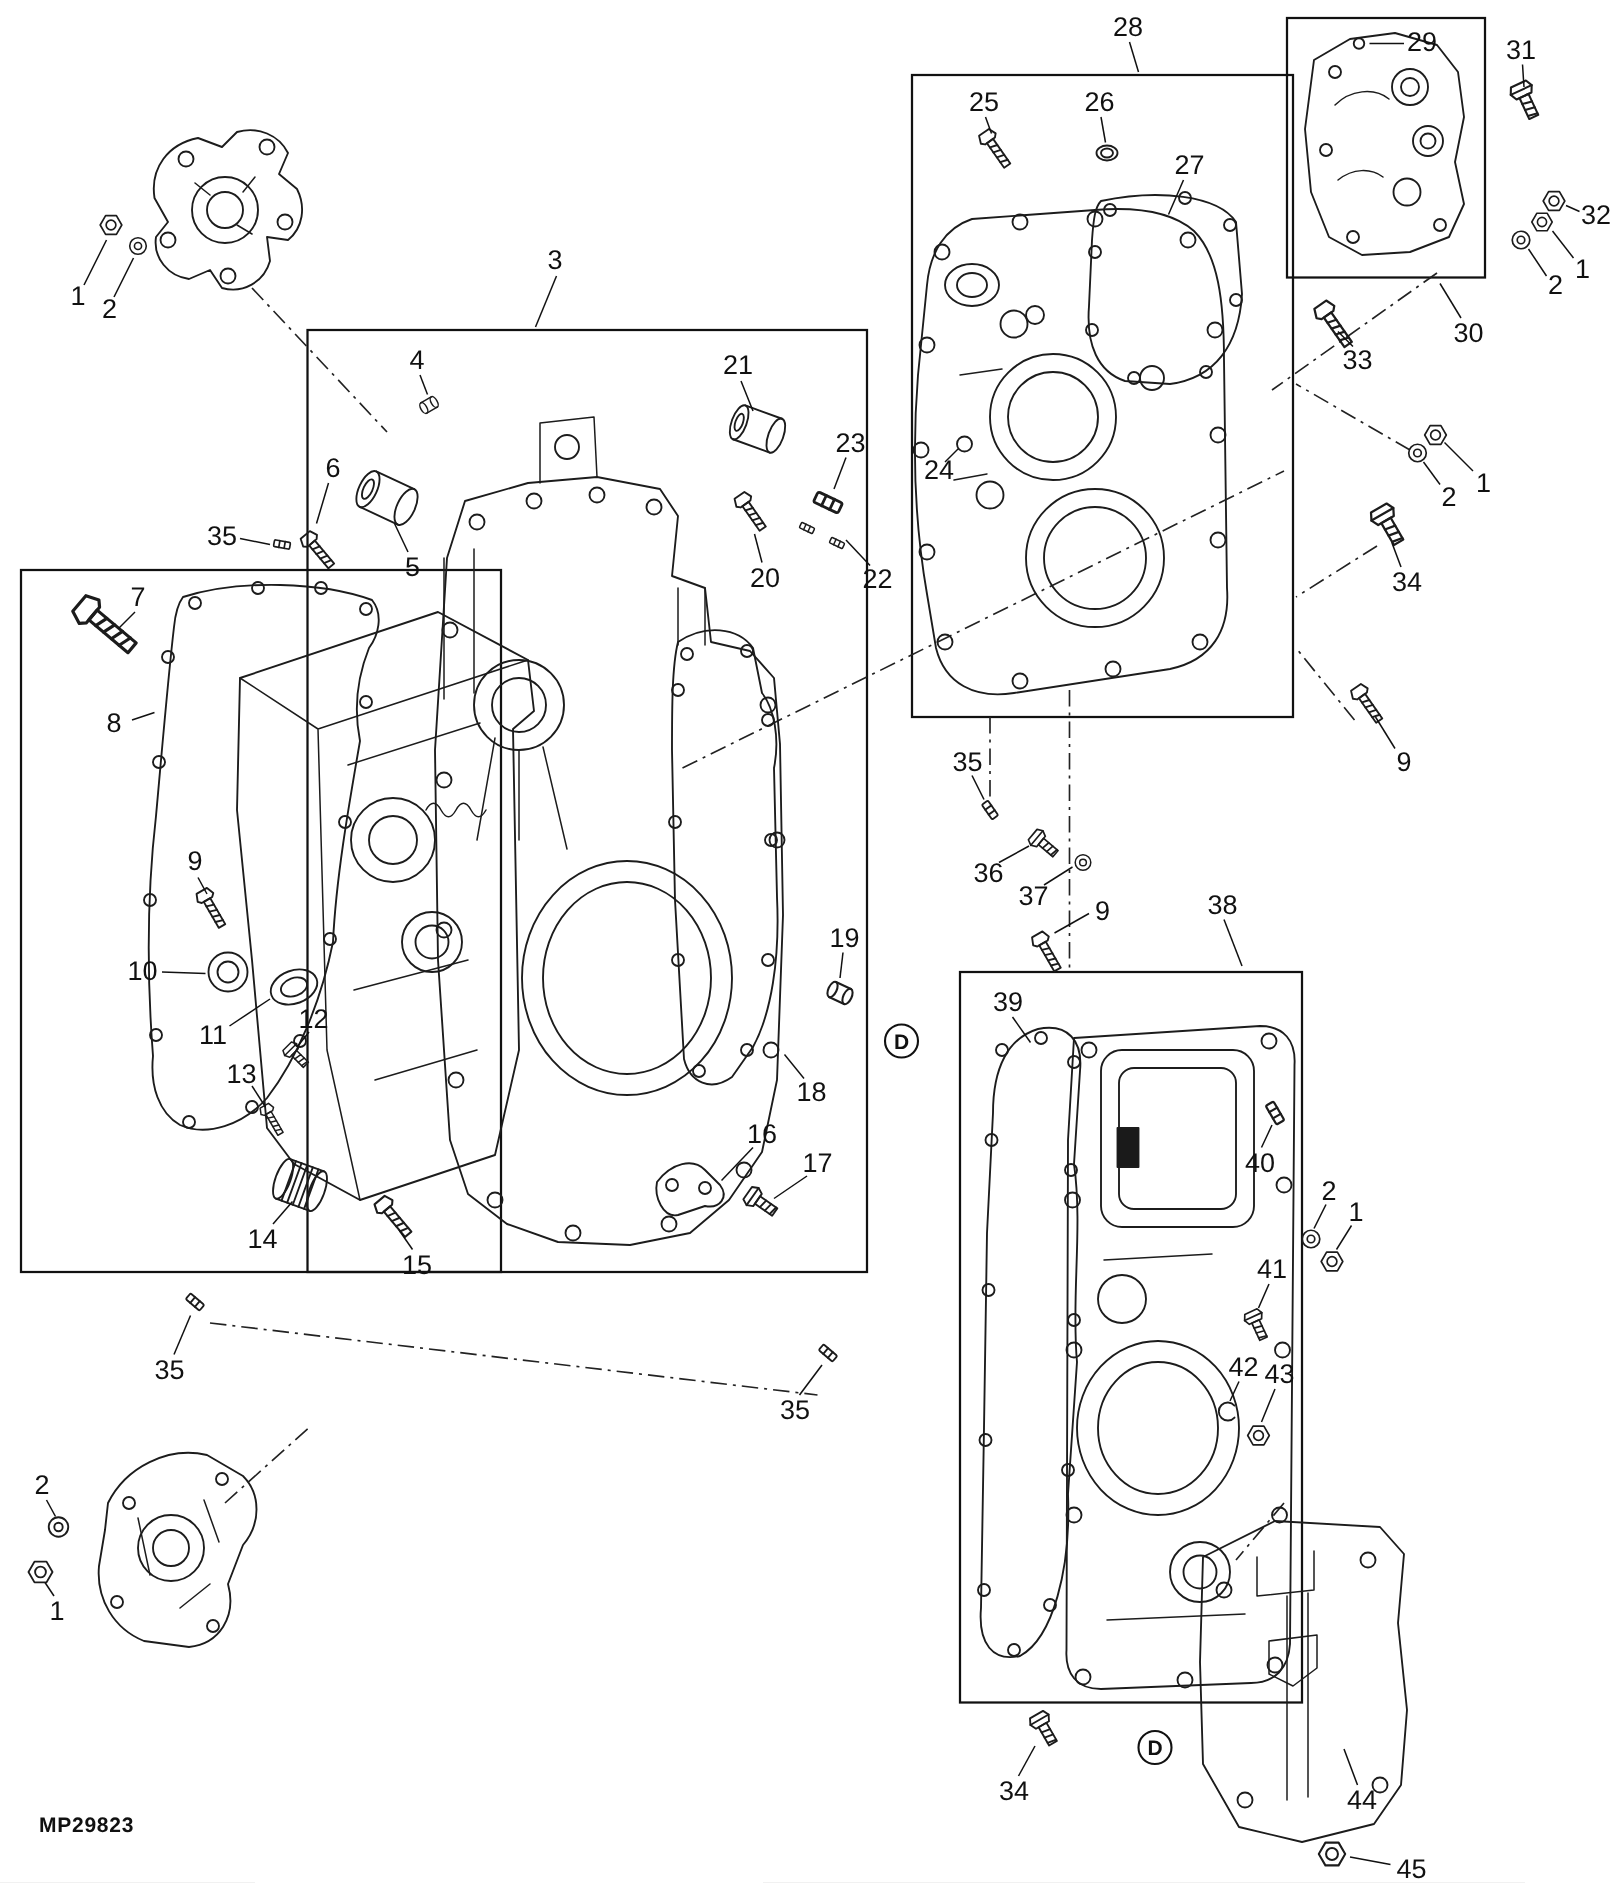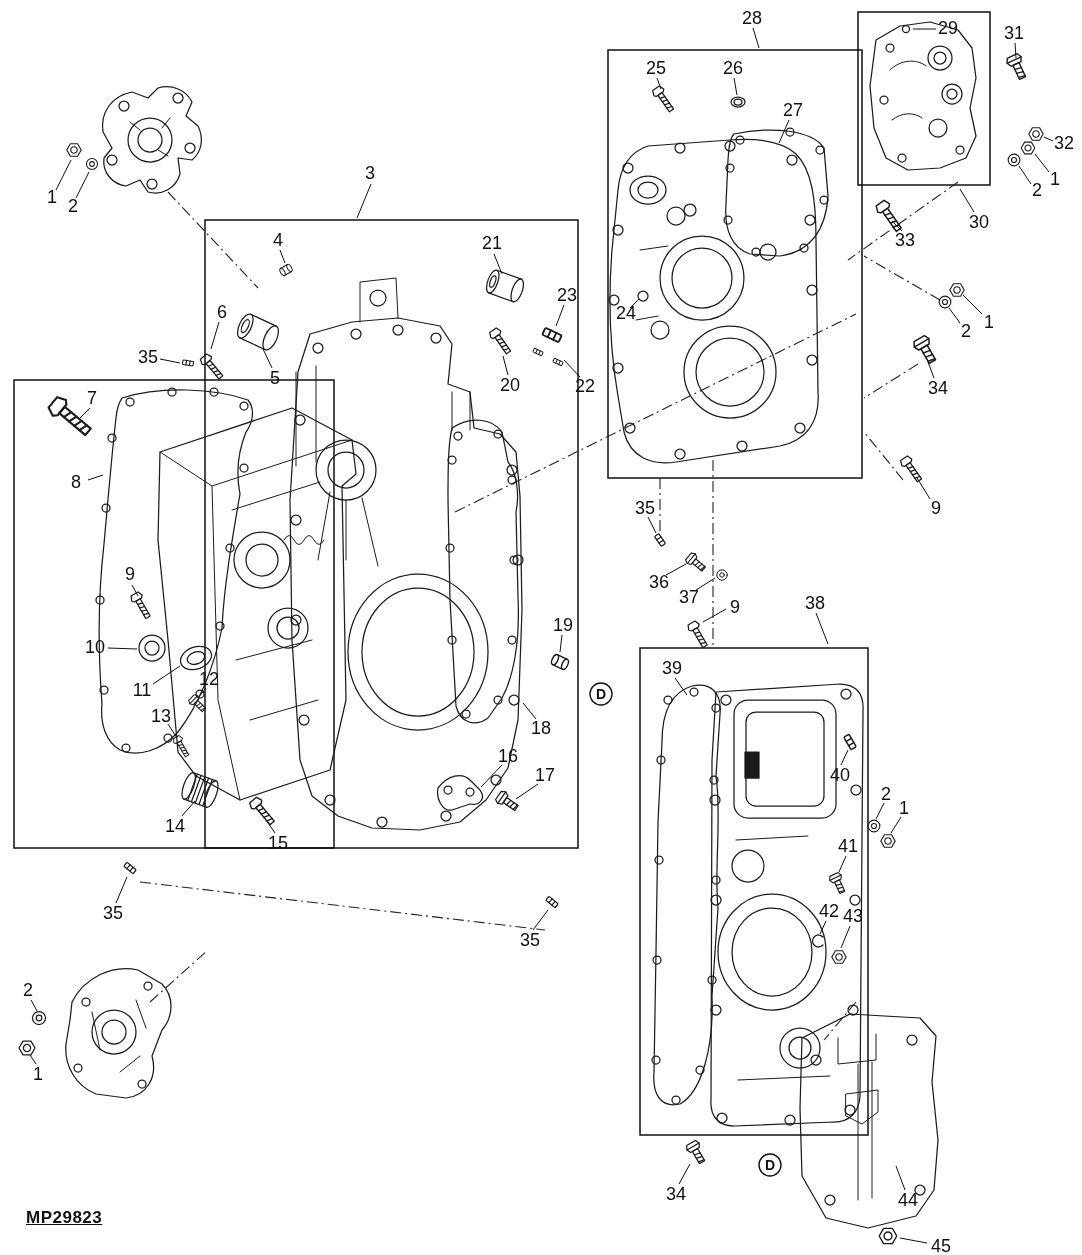--- a/index.html
+++ b/index.html
@@ -9,22 +9,22 @@
   .art{stroke:#1c1c1c;fill:none;stroke-width:1.25;stroke-linejoin:round;stroke-linecap:round;}
   .thin{stroke-width:1;}
   .frame{stroke:#111;fill:none;stroke-width:1.5;}
   .dash{stroke:#222;fill:none;stroke-width:1.1;stroke-dasharray:11 4 2 4;}
   .leader{stroke:#111;stroke-width:1;}
   .callout{fill:#111;stroke:none;font-family:"Liberation Sans",sans-serif;font-size:18px;
            text-anchor:middle;dominant-baseline:central;}
   .marker-circle{fill:#fff;stroke:#111;stroke-width:1.4;}
   .marker-text{fill:#111;stroke:none;font-family:"Liberation Sans",sans-serif;font-weight:bold;
                font-size:14px;text-anchor:middle;dominant-baseline:central;}
-  .part-code{position:absolute;left:26px;top:1208px;font-weight:bold;font-size:17px;color:#111;
-             letter-spacing:0.5px;text-decoration:underline;}
+  .part-code{position:absolute;left:26px;top:1208px;font-weight:bold;font-size:14px;color:#111;
+             letter-spacing:0.5px;}
 </style>
 </head>
 <body>
 
 <div class="stage">
 
   <svg width="1082" height="1255" viewBox="0 0 1082 1255">
 
     <defs>
       <g id="g-screw">

